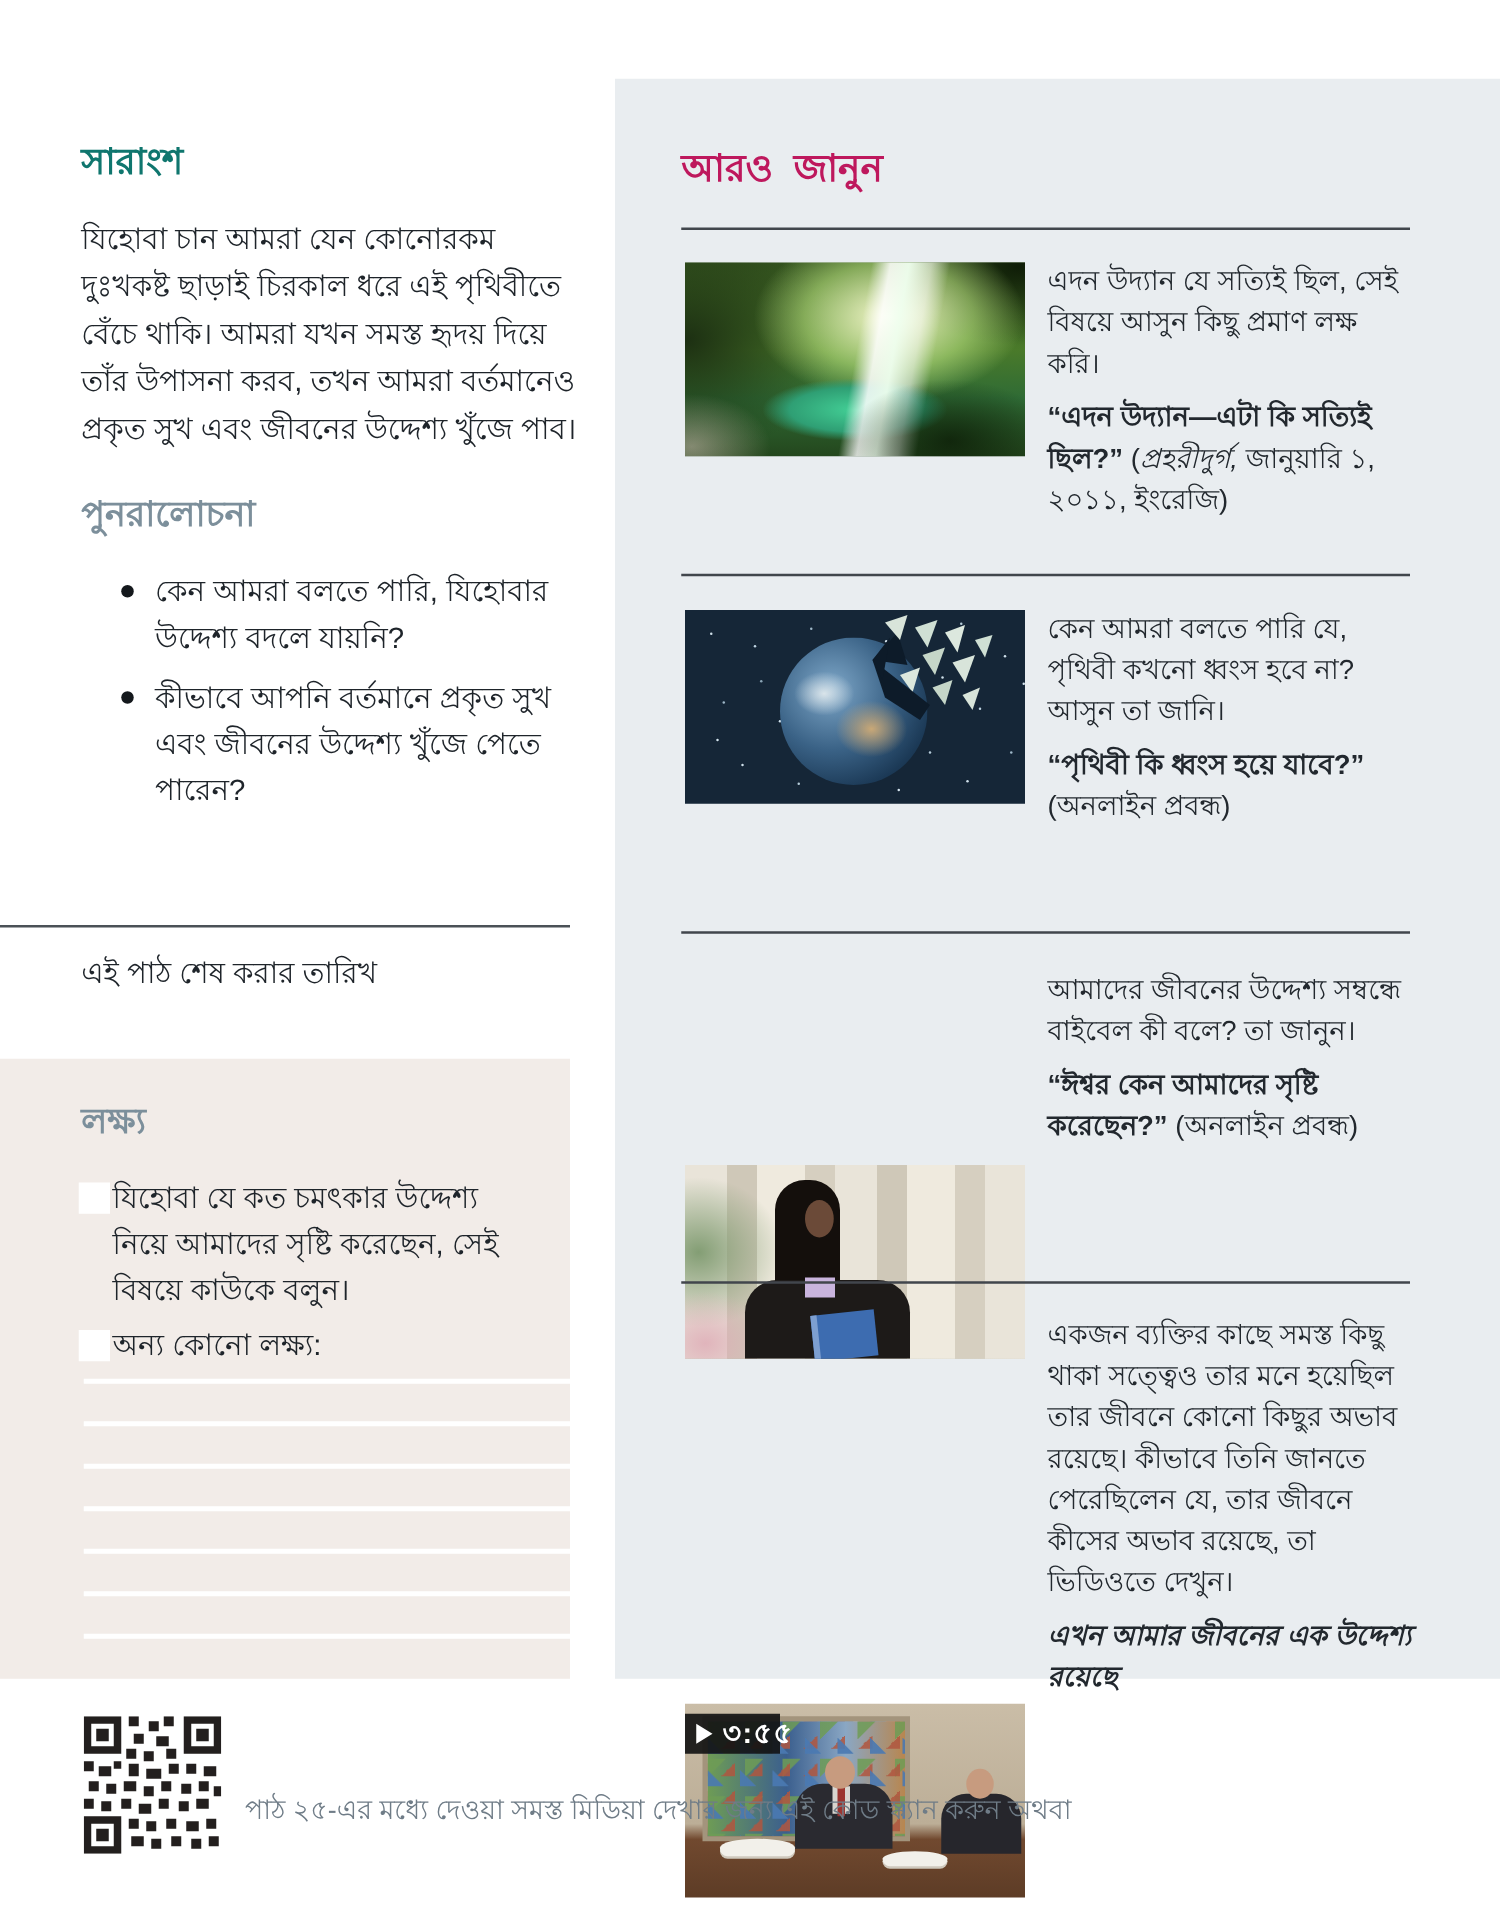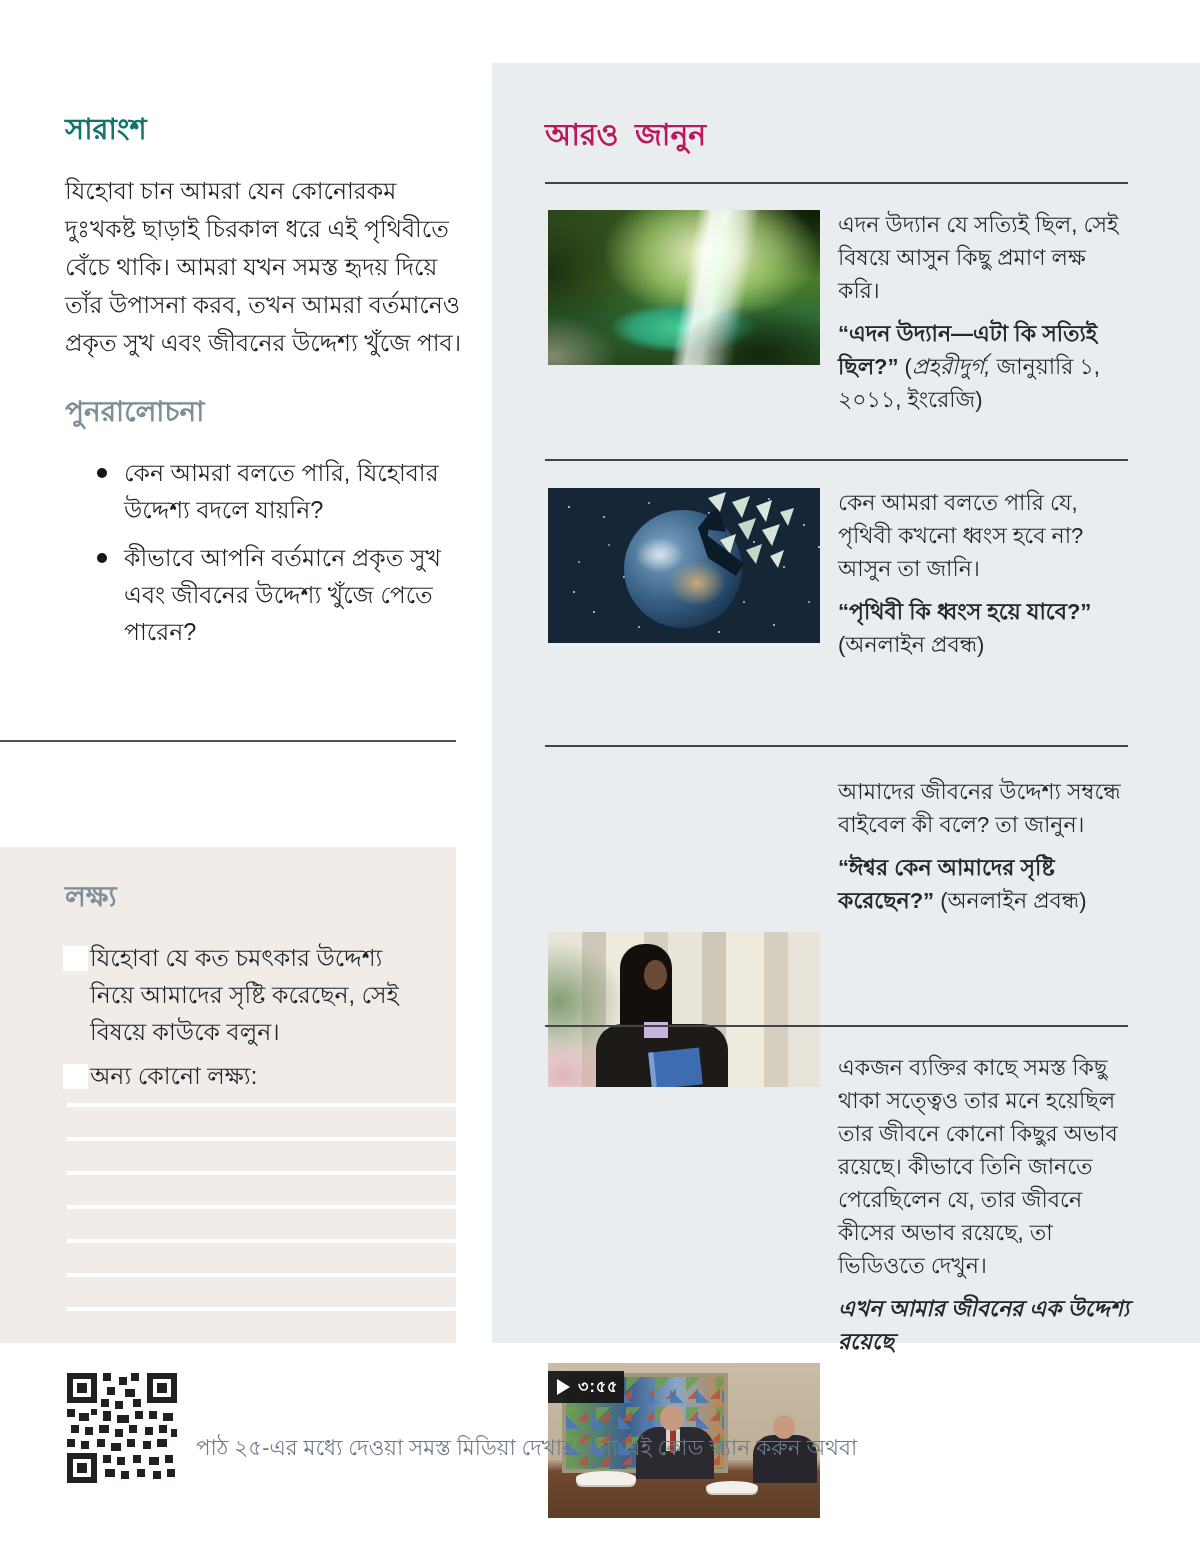--- a/index.html
+++ b/index.html
@@ -89,21 +89,21 @@
   .v-man1-head{position:absolute;left:112px;top:42px;width:24px;height:26px;border-radius:50%;background:#c79b7f;}
   .v-man1-body{position:absolute;left:88px;top:64px;width:78px;height:52px;background:#2a2a30;border-radius:22px 22px 0 0;}
   .v-man1-shirt{position:absolute;left:118px;top:66px;width:14px;height:22px;background:#d8d5cf;}
   .v-man1-tie{position:absolute;left:122px;top:66px;width:6px;height:24px;background:#9c3530;}
   .v-man2-head{position:absolute;left:225px;top:52px;width:22px;height:24px;border-radius:50%;background:#c79b7f;}
   .v-man2-body{position:absolute;left:205px;top:72px;width:64px;height:48px;background:#26262c;border-radius:20px 20px 0 0;}
   .v-book1{position:absolute;left:28px;top:108px;width:60px;height:14px;background:#f2f0ea;border-radius:50% 50% 6px 6px;box-shadow:0 2px 0 #cfc9bd;}
   .v-book2{position:absolute;left:158px;top:118px;width:52px;height:12px;background:#f2f0ea;border-radius:50% 50% 6px 6px;box-shadow:0 2px 0 #cfc9bd;}
   .v-badge{position:absolute;left:0;top:8px;width:76px;height:32px;background:rgba(20,20,20,.92);display:flex;align-items:center;gap:8px;padding-left:9px;box-sizing:border-box;}
   .play-tri{width:0;height:0;border-left:13px solid #ffffff;border-top:8px solid transparent;border-bottom:8px solid transparent;}
-  .v-duration{color:#ffffff;font-size:16px;font-weight:bold;letter-spacing:1px;}
+  .v-duration{color:#ffffff;font-size:23px;font-weight:bold;letter-spacing:1px;}
   
   .qr{position:absolute;left:67px;top:1373px;width:110px;height:110px;}
   .footer-caption{position:absolute;left:196px;top:1428px;width:850px;font-size:21.5px;line-height:40px;color:#6f7c87;}
   .cap-italic{font-style:italic;}
 </style>
 </head>
 <body>
 
 <div class="page">
 
@@ -119,20 +119,21 @@
       <span>কেন আমরা বলতে পারি, যিহোবার উদ্দেশ্য বদলে যায়নি?</span>
     </div>
     <div class="review-item">
       <span class="bullet-dot"></span>
       <span>কীভাবে আপনি বর্তমানে প্রকৃত সুখ এবং জীবনের উদ্দেশ্য খুঁজে পেতে পারেন?</span>
     </div>
   </div>
 
   <div class="left-divider"></div>
 
+  <div class="date-label">এই পাঠ শেষ করার তারিখ</div>
 
   <div class="goal-box">
     <div class="h-slate goal-title">লক্ষ্য</div>
 
     <div class="goal-row goal-row-1">
       <span class="goal-check"></span>
       <span class="goal-text">যিহোবা যে কত চমৎকার উদ্দেশ্য নিয়ে আমাদের সৃষ্টি করেছেন, সেই বিষয়ে কাউকে বলুন।</span>
     </div>
 
     <div class="goal-row goal-row-2">

